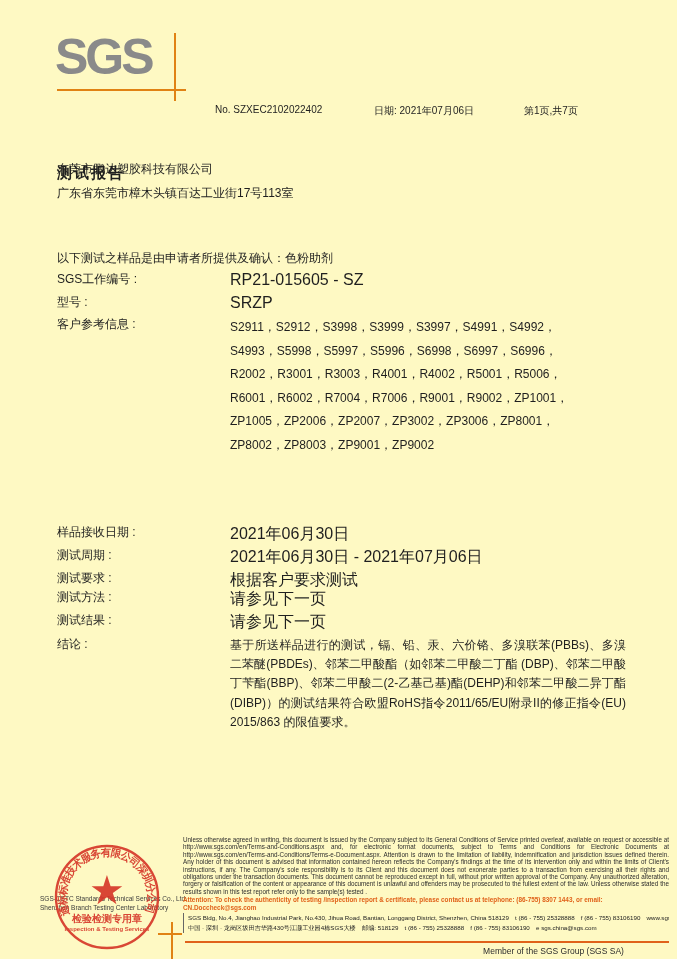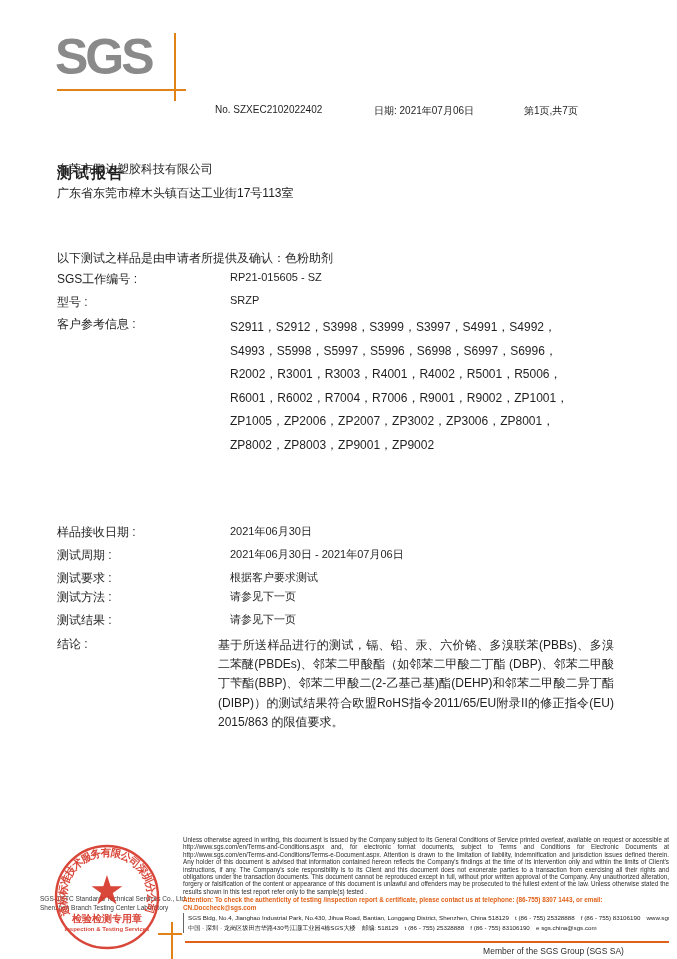--- a/index.html
+++ b/index.html
@@ -1,19 +1,19 @@
 <!DOCTYPE html>
 <html><head>
 <meta charset="utf-8">
 <style>
   html,body{margin:0;padding:0;background:#e9e9e9;}
   .page{
     position:relative;
     width:677px;height:959px;
-    background:#ffffff;
+    background:#fef9c3;
     margin:0 auto;
     font-family:"Liberation Sans", sans-serif;
     color:#1f1f1f;
     overflow:hidden;
   }
   .abs{position:absolute;}
   
   .logo{
     left:55px;top:28px;
     font-size:50px;font-weight:700;
@@ -26,23 +26,23 @@
   .hdr-info{top:104px;font-size:10px;}
   .report-no{left:215px;}
   .report-date{left:374px;}
   .report-page{left:524px;}
   
   .app-name{left:57px;top:161px;font-size:12px;}
   .app-addr{left:57px;top:185px;font-size:12px;}
   .statement{left:57px;top:250px;font-size:12px;}
   
   .flabel{left:57px;font-size:12px;}
-  .fvalue{left:230px;font-size:11px;}
+  .fvalue{left:230px;font-size:16px;}
   .ref-lines{left:230px;top:316px;font-size:12px;line-height:23.5px;}
-  .conclusion-val{left:218px;top:636px;width:396px;font-size:12px;line-height:19.2px;text-align:justify;}
+  .conclusion-val{left:230px;top:636px;width:396px;font-size:12px;line-height:19.2px;text-align:justify;}
   
   .stamp{left:50px;top:840px;opacity:.92;}
   .stamp-under{left:40px;top:894px;width:160px;font-size:6.5px;color:#3a3a3a;line-height:9px;z-index:0;}
   
   .footer-right{left:183px;top:836px;width:486px;}
   .legal{font-size:6.3px;line-height:7.4px;text-align:justify;color:#2c2c2c;}
   .attention{font-size:6.4px;line-height:7.4px;font-weight:700;color:#e0621a;margin-top:1px;}
   .addr-block{margin-top:2px;border-left:1px solid #666;padding-left:4px;}
   .addr{font-size:6.2px;line-height:10px;color:#222;white-space:nowrap;overflow:hidden;}
   .fcrop-v{left:171px;top:922px;width:1.5px;height:37px;background:#e08214;}

